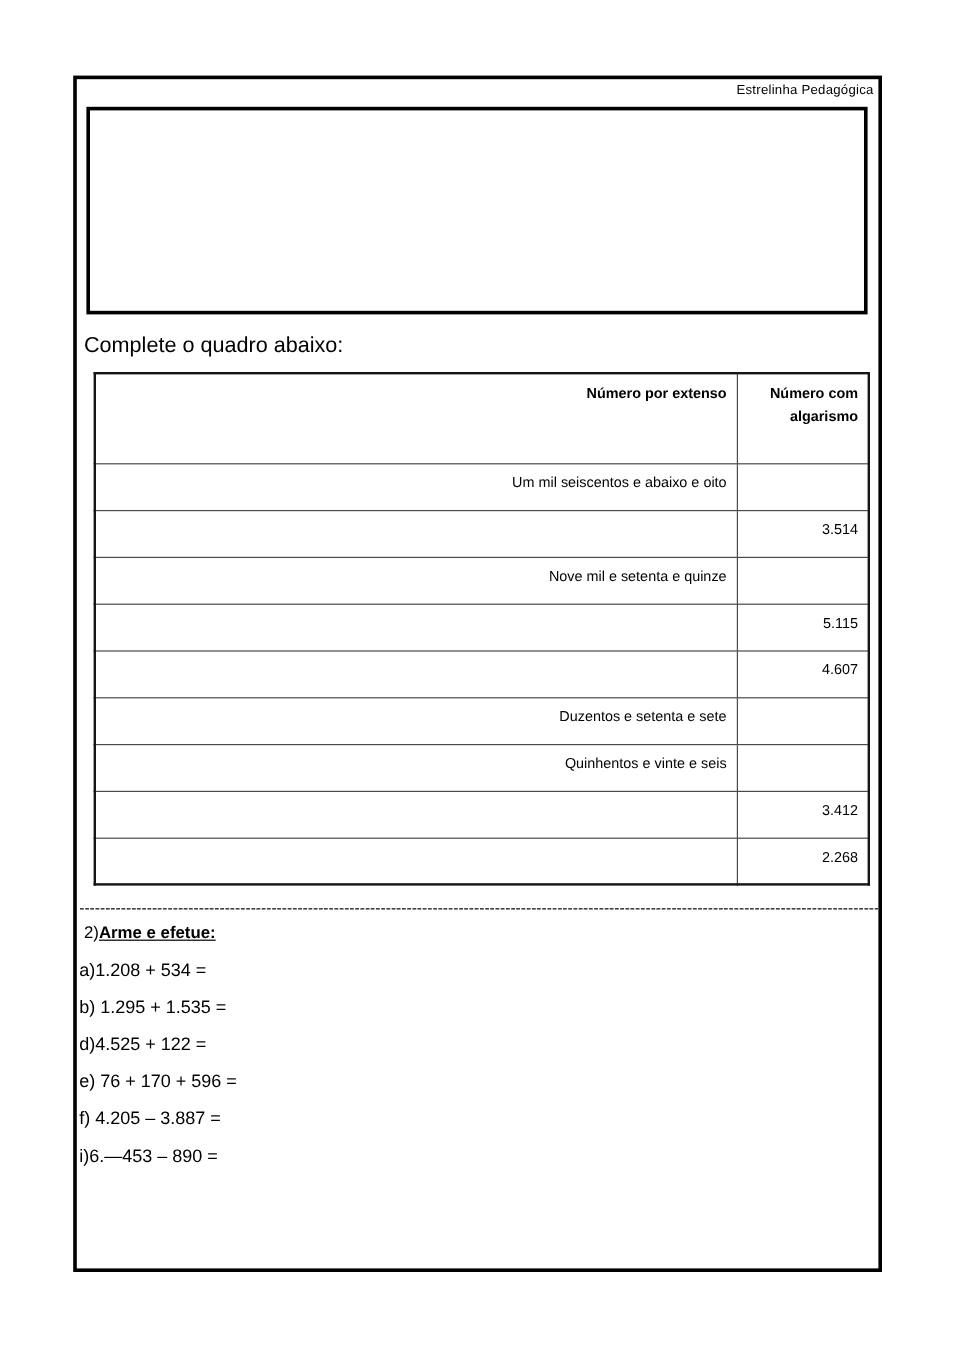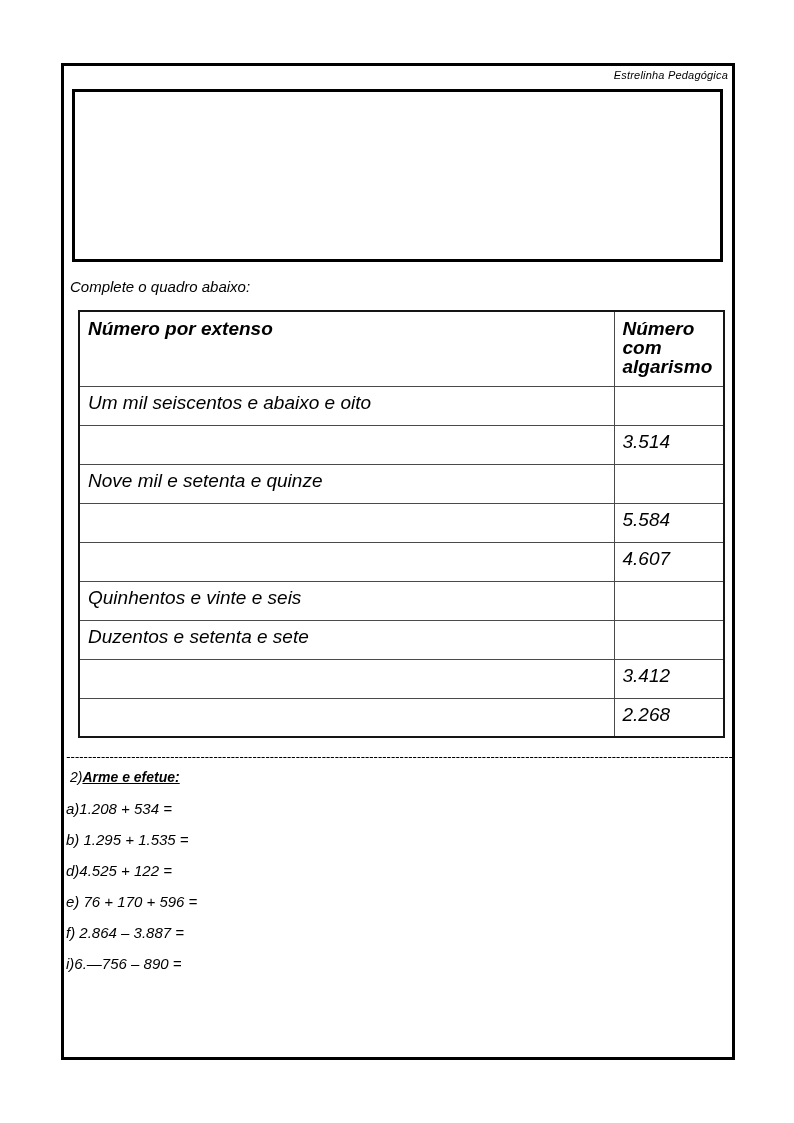--- a/index.html
+++ b/index.html
@@ -1,15 +1,15 @@
 <!DOCTYPE html>
 <html><head>
 <meta charset="utf-8">
 <style>
-  * { margin: 0; padding: 0; box-sizing: border-box; font-style: italic; }
+  * { margin: 0; padding: 0; box-sizing: border-box; }
   html, body { background: #ffffff; }
   body {
     width: 794px; height: 1123px;
     position: relative;
     font-family: "Liberation Sans", sans-serif;
     color: #000;
   }
   .sheet {
     position: absolute;
     left: 61px; top: 63px;
@@ -27,37 +27,37 @@
   }
   .top-box {
     margin: 7px 0 0 8px;
     width: 651px;
     height: 173px;
     border: 3px solid #000;
     background: #fff;
   }
   .intro {
     margin: 16px 0 10px 6px;
-    font-size: 15px;
+    font-size: 18px;
     line-height: 18px;
   }
   table.num {
     margin: 14px 0 0 14px;
     width: 645px;
     border-collapse: collapse;
     table-layout: fixed;
     border: 2px solid #151515;
   }
   table.num col.c1 { width: 535px; }
   table.num col.c2 { width: 110px; }
   table.num th, table.num td {
     border: 1.5px solid #4a4a4a;
     vertical-align: top;
-    text-align: left;
-    font-size: 19px;
+    text-align: right;
+    font-size: 12px;
     line-height: 19px;
     padding: 6px 8px 0 8px;
   }
   table.num th {
     height: 75px;
     font-weight: bold;
     padding-top: 7px;
   }
   table.num td { height: 39px; }
   .divider {
@@ -114,32 +114,32 @@
       <tr>
         <td></td>
         <td>3.514</td>
       </tr>
       <tr>
         <td>Nove mil e setenta e quinze</td>
         <td></td>
       </tr>
       <tr>
         <td></td>
-        <td>5.584</td>
+        <td>5.115</td>
       </tr>
       <tr>
         <td></td>
         <td>4.607</td>
       </tr>
       <tr>
-        <td>Quinhentos e vinte e seis</td>
+        <td>Duzentos e setenta e sete</td>
         <td></td>
       </tr>
       <tr>
-        <td>Duzentos e setenta e sete</td>
+        <td>Quinhentos e vinte e seis</td>
         <td></td>
       </tr>
       <tr>
         <td></td>
         <td>3.412</td>
       </tr>
       <tr>
         <td></td>
         <td>2.268</td>
       </tr>
@@ -147,16 +147,16 @@
   </table>
 
   <div class="divider">------------------------------------------------------------------------------------------------------------------------------------------------------------------------------------------------------------------------------</div>
 
   <div class="section-title"><span>2)</span><span class="bold-u">Arme e efetue:</span></div>
 
   <div class="ex-item">a)1.208 + 534 =</div>
   <div class="ex-item">b) 1.295 + 1.535 =</div>
   <div class="ex-item">d)4.525 + 122 =</div>
   <div class="ex-item">e) 76 + 170 + 596 =</div>
-  <div class="ex-item">f) 2.864 – 3.887 =</div>
-  <div class="ex-item">i)6.—756 – 890 =</div>
+  <div class="ex-item">f) 4.205 – 3.887 =</div>
+  <div class="ex-item">i)6.—453 – 890 =</div>
 
 </div>
 
 </body></html>

